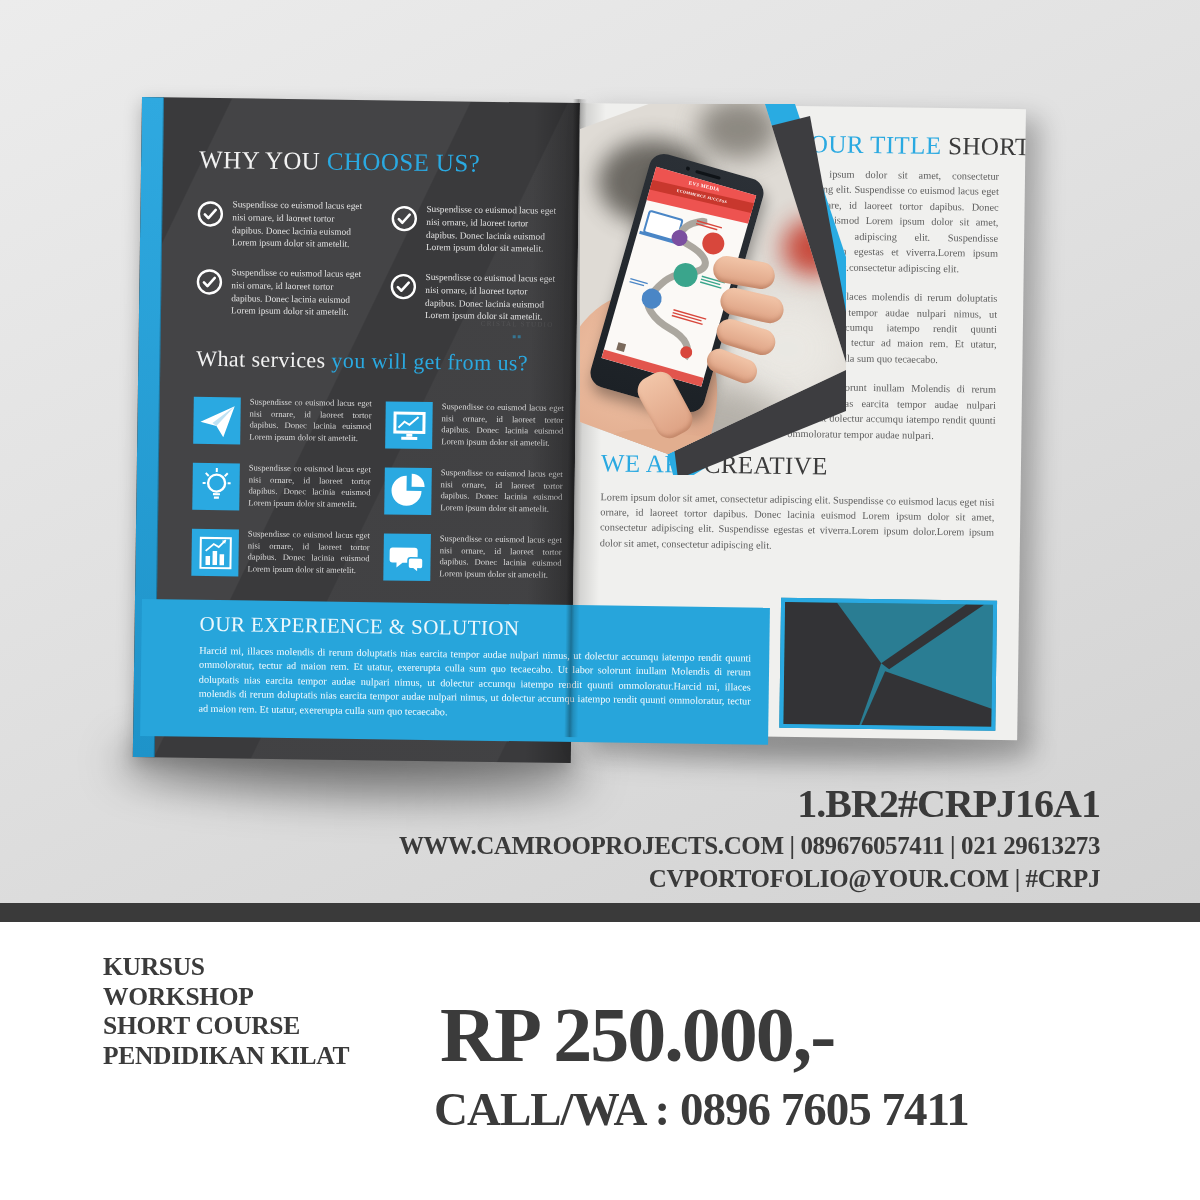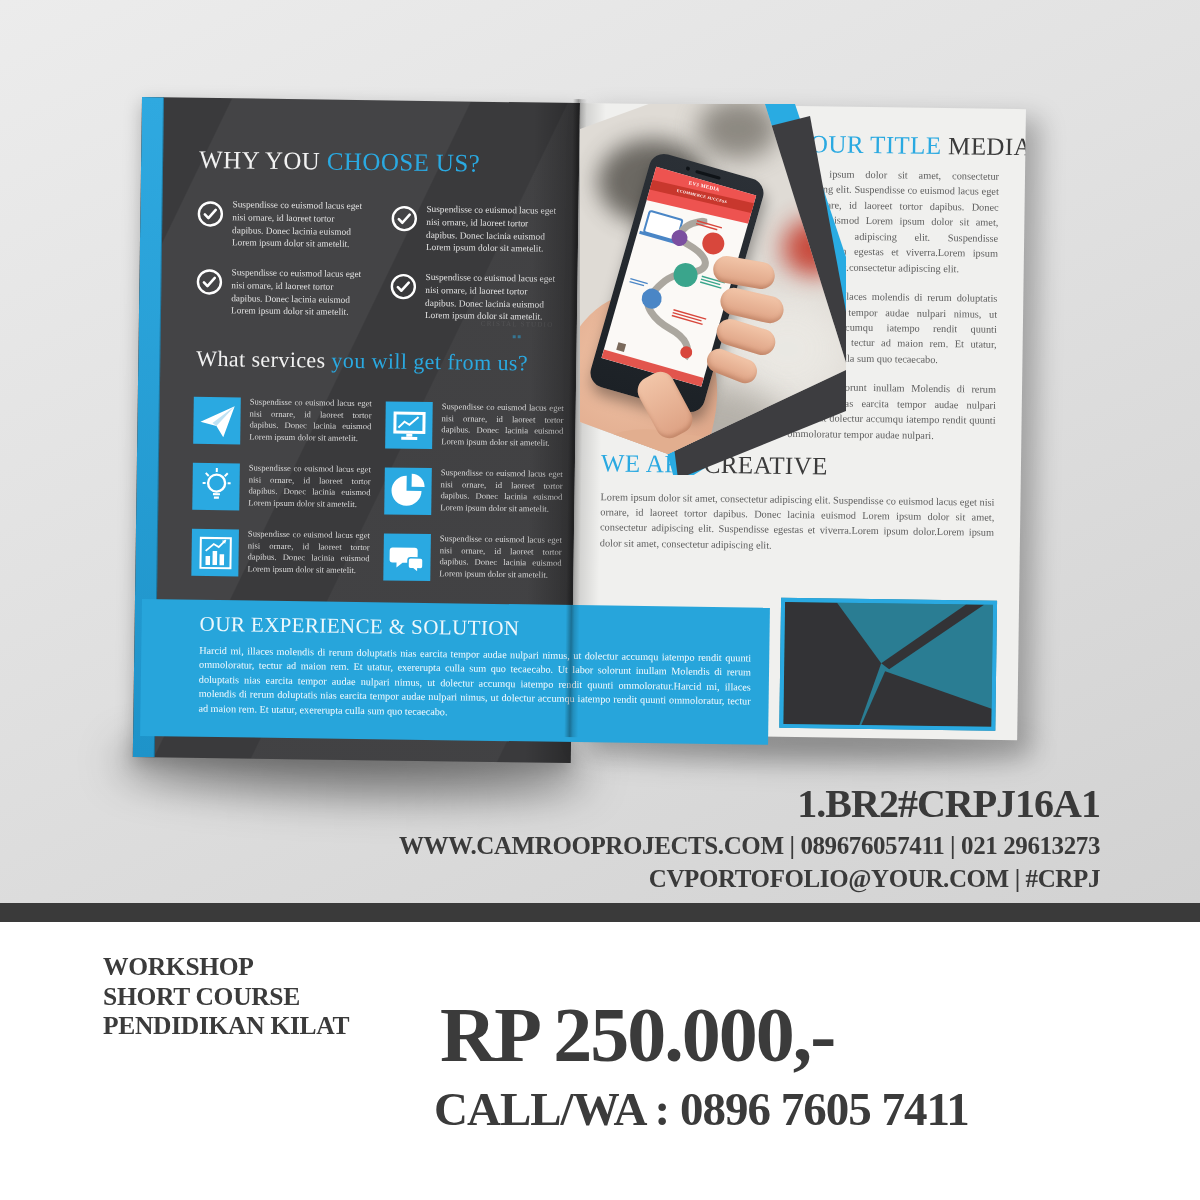--- a/index.html
+++ b/index.html
@@ -270,21 +270,21 @@
       </div>
 
       <div class="fold-shade-l"></div>
     </div>
 
     <div class="page page-right">
       <div class="fold-shade-r"></div>
 
       <h2 class="hd hd-title">
         <span class="accent">YOUR TITLE</span>
-        <span class="lead-d">MEDIA</span>
+        <span class="lead-d">SHORT</span>
       </h2>
 
       <div class="rp-col">
         <p>Lorem ipsum dolor sit amet, consectetur adipiscing elit. Suspendisse co euismod lacus eget nisi ornare, id laoreet tortor dapibus. Donec lacinia euismod Lorem ipsum dolor sit amet, consectetur adipiscing elit. Suspendisse condimentum egestas et viverra.Lorem ipsum dolor sit amet.consectetur adipiscing elit.</p>
         <p>Harcid mi, illaces molendis di rerum doluptatis nias earcita tempor audae nulpari nimus, ut dolectur accumqu iatempo rendit quunti ommoloratur, tectur ad maion rem. Et utatur, exererupta culla sum quo tecaecabo.</p>
         <p>Ut labor solorunt inullam Molendis di rerum doluptatis nias earcita tempor audae nulpari nimus, ut dolectur accumqu iatempo rendit quunti ommoloratur tempor audae nulpari.</p>
       </div>
 
       <h2 class="hd hd-creative">
         <span class="accent">WE ARE</span>
@@ -376,20 +376,21 @@
       <div class="promo-code">1.BR2#CRPJ16A1</div>
       <div class="promo-line">WWW.CAMROOPROJECTS.COM | 089676057411 | 021 29613273</div>
       <div class="promo-line">CVPORTOFOLIO@YOUR.COM | #CRPJ</div>
     </div>
   </div>
 
   <div class="divider-bar"></div>
 
   <div class="footer">
     <div class="footer-list">
+      <div>KURSUS</div>
       <div>WORKSHOP</div>
       <div>SHORT COURSE</div>
       <div>PENDIDIKAN KILAT</div>
     </div>
     <div class="price">RP 250.000,-</div>
     <div class="call">CALL/WA : 0896 7605 7411</div>
   </div>
 </div>
 
 </body></html>

